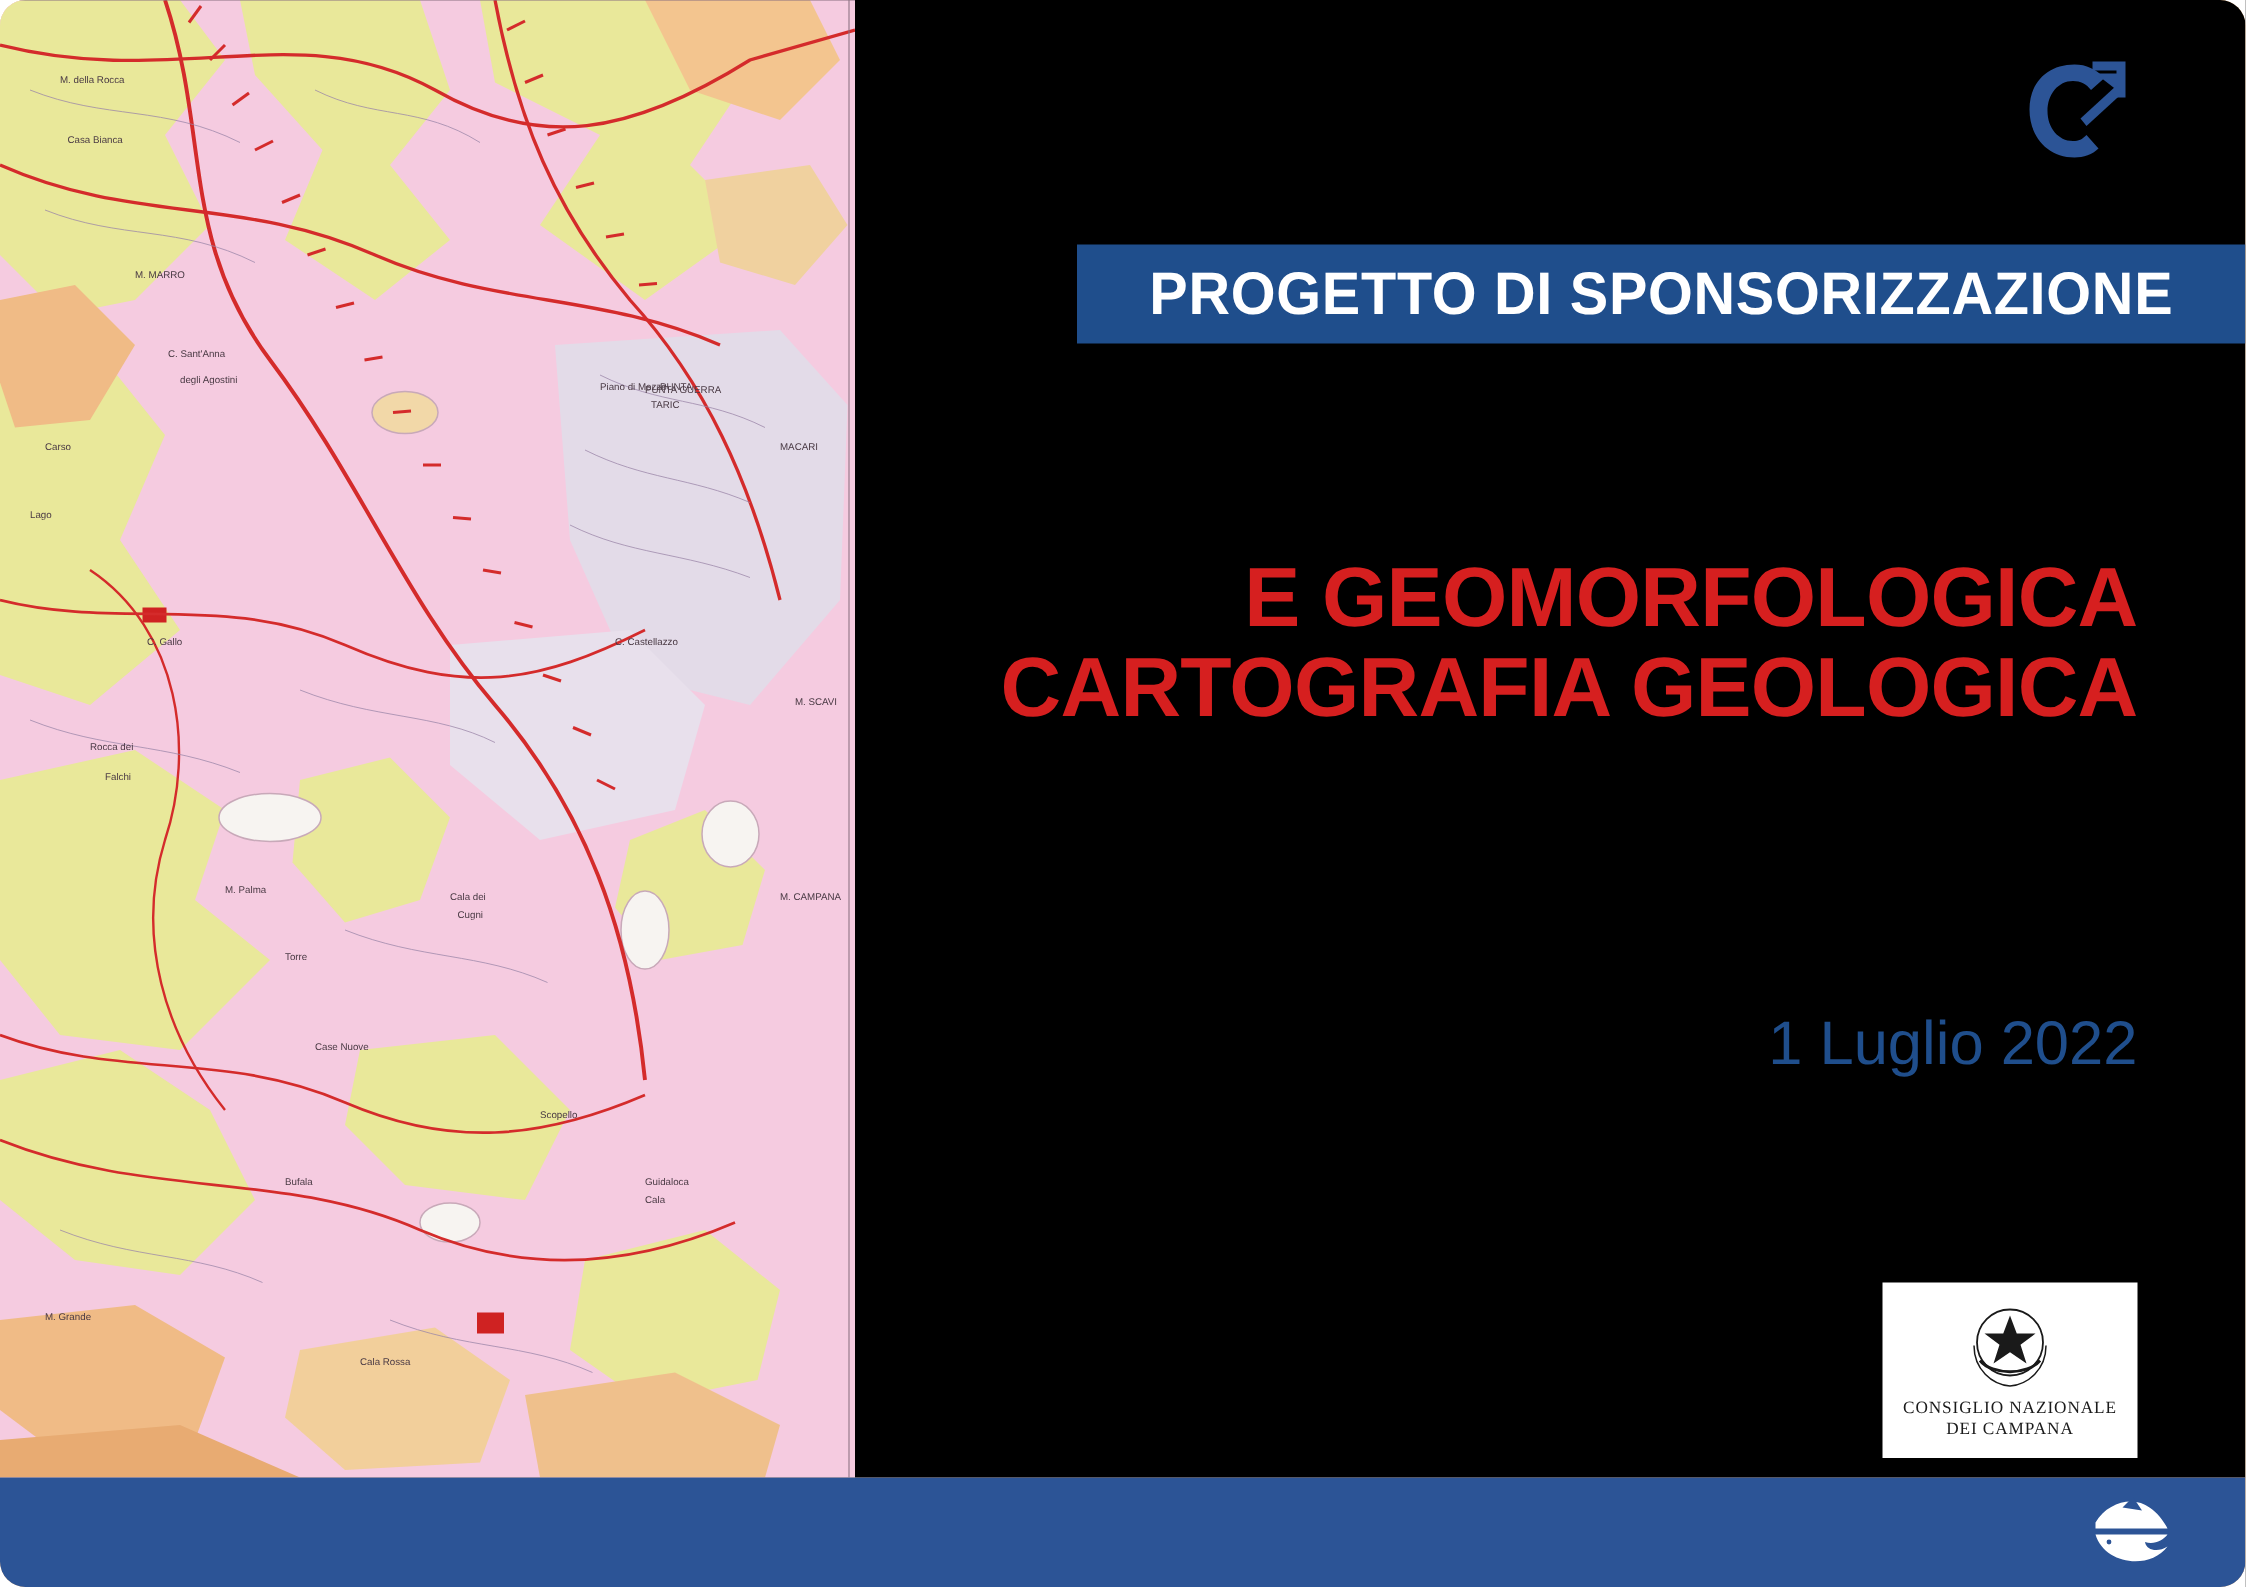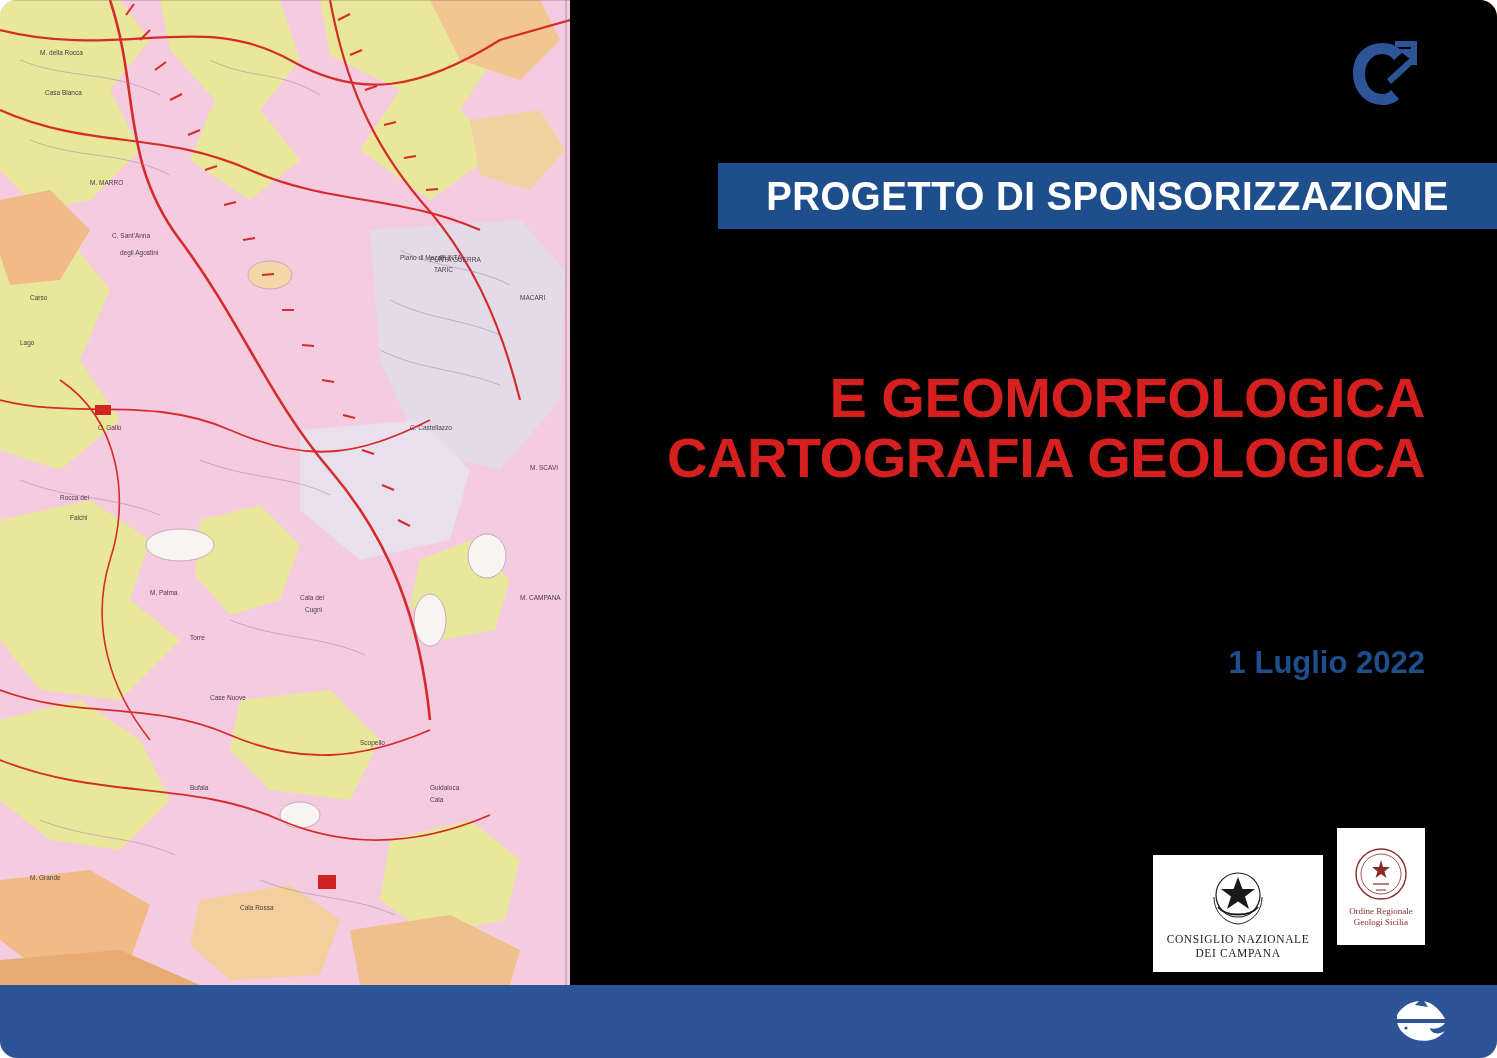--- a/index.html
+++ b/index.html
@@ -102,26 +102,26 @@
     letter-spacing: -0.5px;
   }
   .maintitle .line {
     display: block;
     white-space: nowrap;
   }
 
   .eventdate {
     position: absolute;
     right: 72px;
-    top: 645px;
+    top: 672px;
     width: 700px;
     text-align: right;
     color: #1f4e8c;
-    font-size: 31px;
-    font-weight: bold;
+    font-size: 41px;
+    font-weight: normal;
   }
 
   
   .logos {
     position: absolute;
     right: 72px;
     top: 828px;
     display: flex;
     align-items: flex-start;
     gap: 14px;
@@ -337,33 +337,20 @@
         <path d="M32 10 L36.5 22 L49 22 L39 29.5 L43 42 L32 34.5 L21 42 L25 29.5 L15 22 L27.5 22 Z" fill="#1a1a1a"></path>
         <path d="M12 40 C20 50 44 50 52 40" fill="none" stroke="#1a1a1a" stroke-width="2"></path>
         <path d="M8 30 C8 46 20 56 32 57 C44 56 56 46 56 30" fill="none" stroke="#1a1a1a" stroke-width="1"></path>
       </svg>
       <div class="caption">
         <span>CONSIGLIO NAZIONALE</span><br>
         <span>DEI CAMPANA</span>
       </div>
     </div>
 
-    <div class="logo-box logo-org">
-      <svg width="56" height="58" viewBox="0 0 56 58">
-        <circle cx="28" cy="28" r="25" fill="#ffffff" stroke="#8a2b2b" stroke-width="1.4"></circle>
-        <circle cx="28" cy="28" r="20" fill="#ffffff" stroke="#8a2b2b" stroke-width="0.8"></circle>
-        <path d="M28 14 L30 21 L37 21 L31.5 25.5 L33.5 32 L28 28 L22.5 32 L24.5 25.5 L19 21 L26 21 Z" fill="#8a2b2b"></path>
-        <line x1="20" y1="38" x2="36" y2="38" stroke="#8a2b2b" stroke-width="1.2"></line>
-        <path d="M23 44 L33 44" stroke="#8a2b2b" stroke-width="1"></path>
-      </svg>
-      <div class="caption">
-        <span>Ordine Regionale</span><br>
-        <span>Geologi Sicilia</span>
-      </div>
-    </div>
 
 
   </div>
 
   <div class="bottom-bar">
     <svg class="bottom-mark" viewBox="0 0 56 56">
       <path d="M4 22 C12 8 30 4 40 12 C46 16 50 22 52 26 L4 26 Z" fill="#ffffff"></path>
       <path d="M22 12 L29 5 L35 14 Z" fill="#2c5496"></path>
       <path d="M4 30 C10 50 40 54 52 38 C46 42 38 41 37 35 C43 37 49 34 52 30 Z" fill="#ffffff"></path>
       <circle cx="13" cy="35" r="1.6" fill="#2c5496"></circle>

